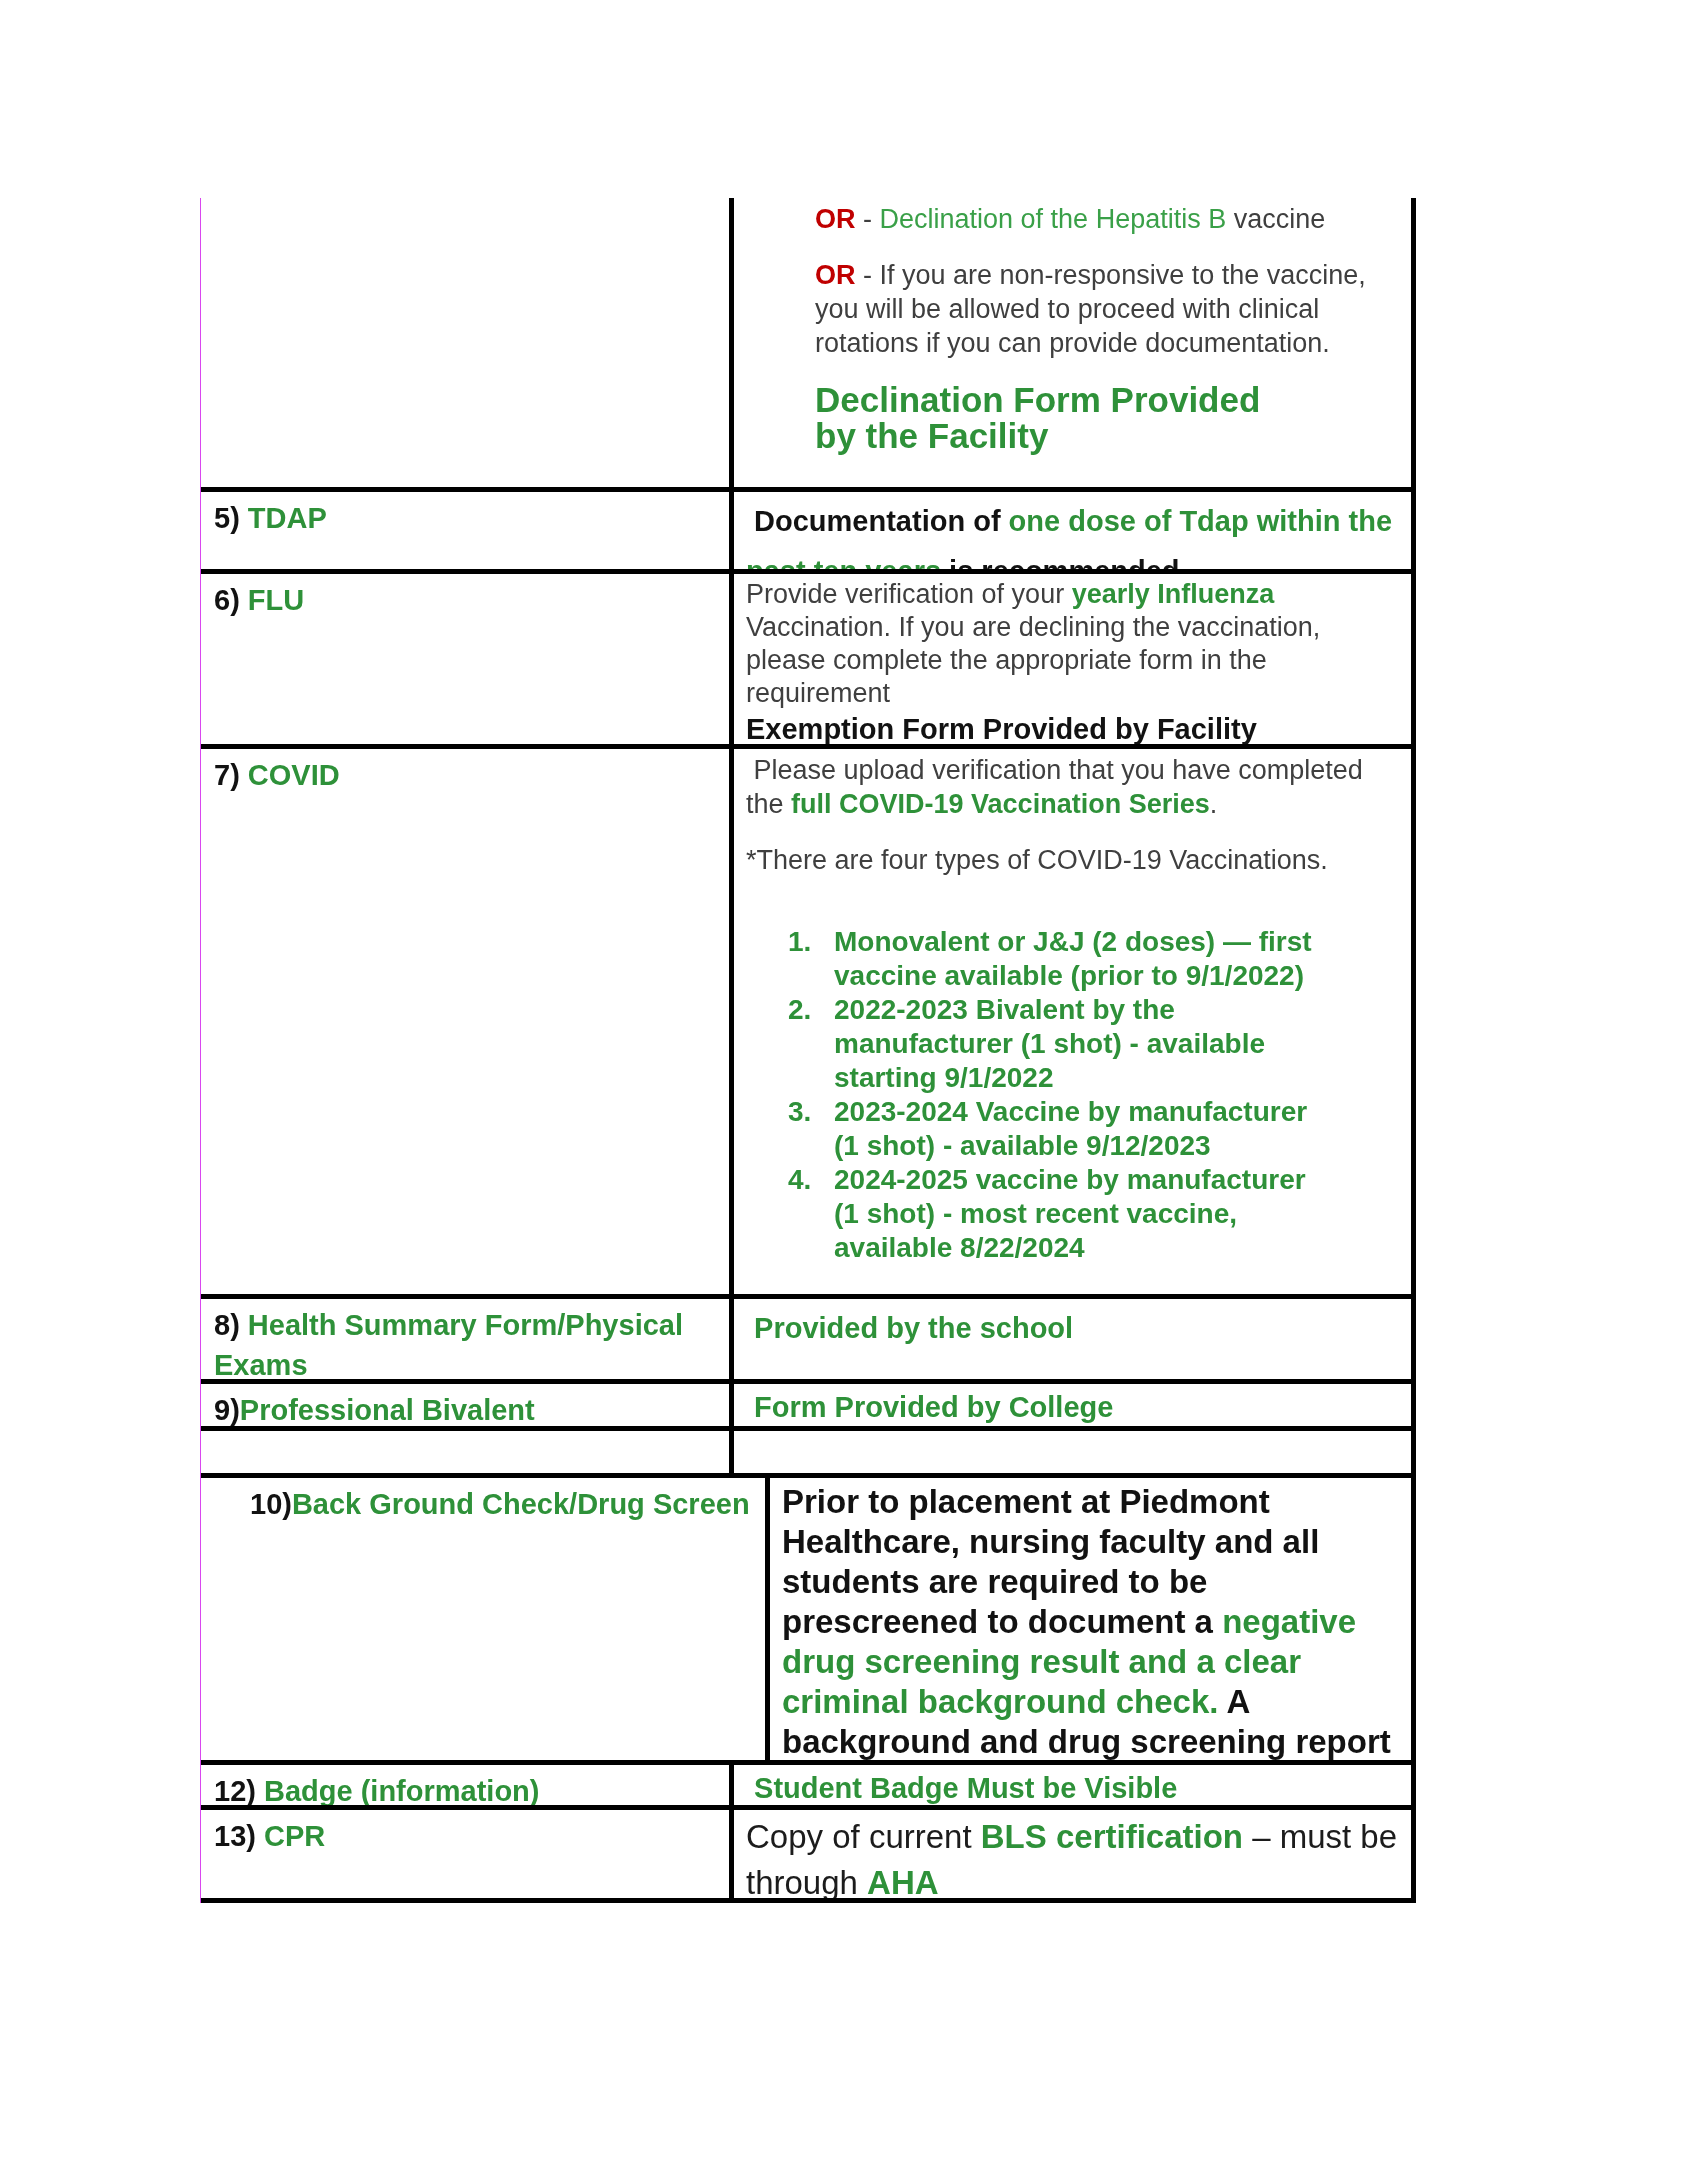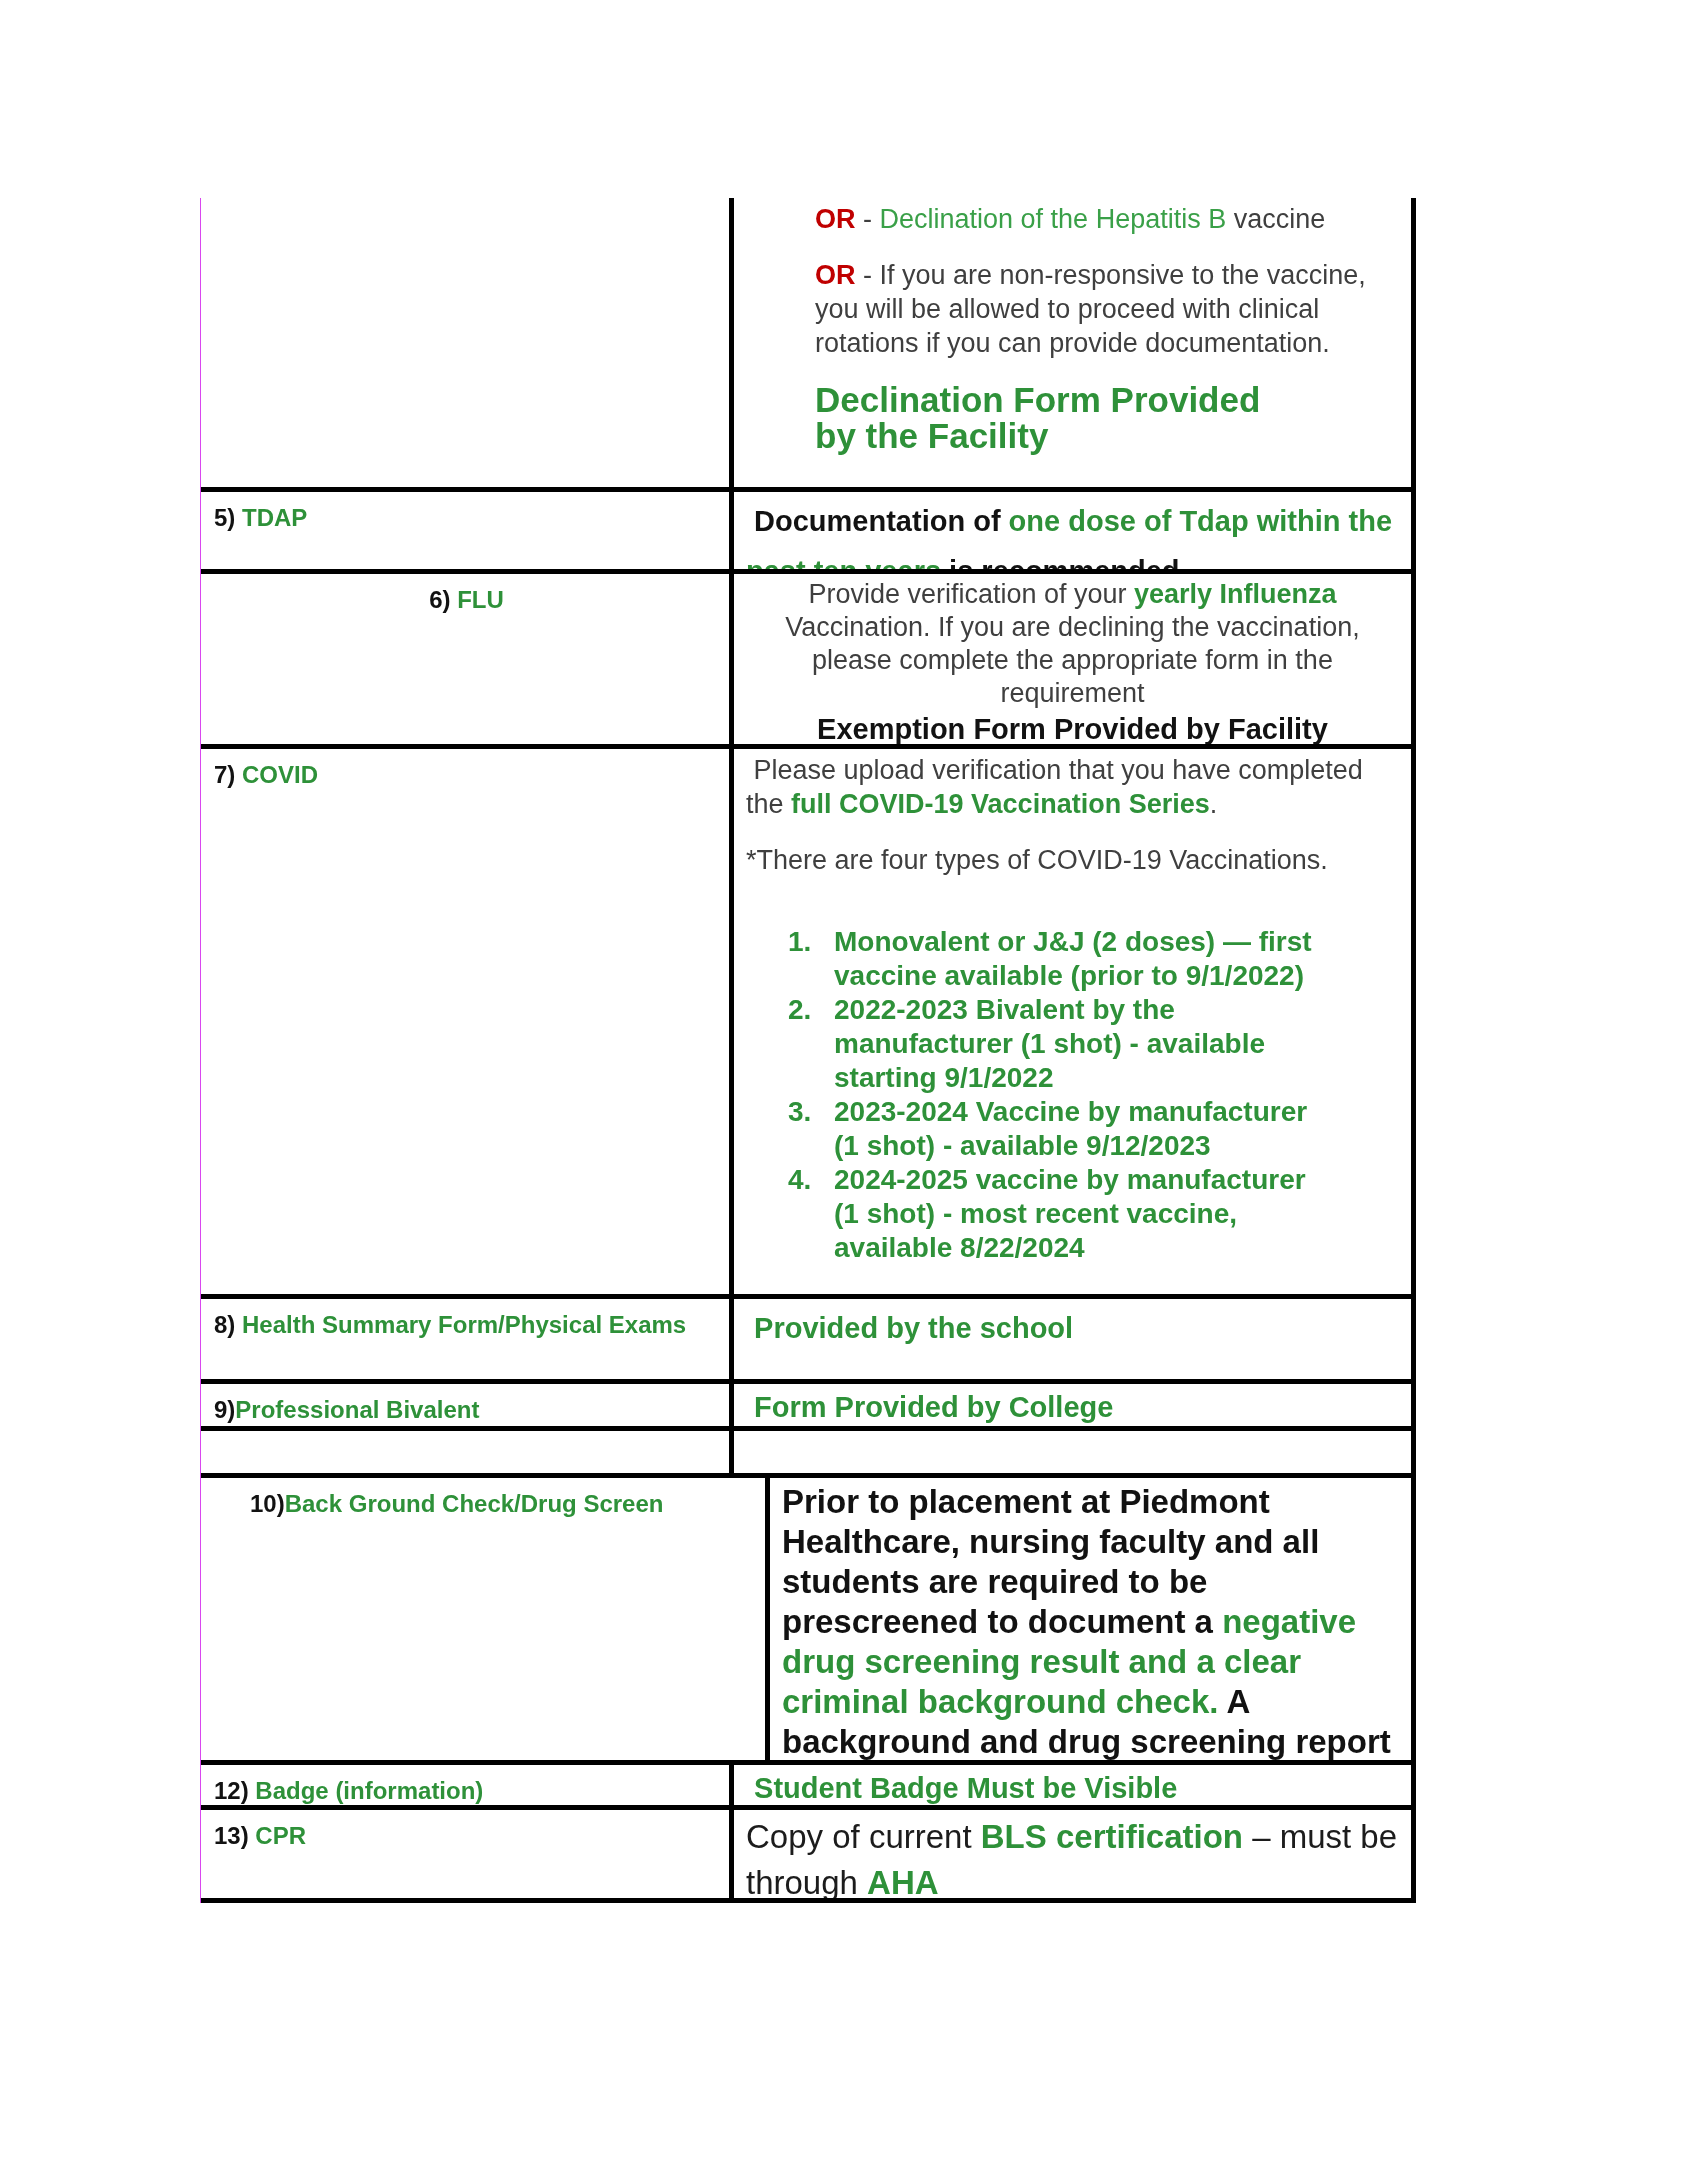--- a/index.html
+++ b/index.html
@@ -15,21 +15,21 @@
     background:#fff;
   }
   .row{display:flex;box-sizing:border-box;border-bottom:5px solid #000;}
   .cell{box-sizing:border-box;overflow:hidden;}
   .cell.l{width:528px;flex:none;padding:6px 10px 0 13px;}
   .cell.r{flex:1;border-left:5px solid #000;padding:4px 12px 0 12px;}
 
   
   .rh-hepb{height:294px;}
   .rh-tdap{height:82px;}
-  .rh-flu{height:175px;text-align:center;}
+  .rh-flu{height:175px;}
   .rh-covid{height:550px;}
   .rh-health{height:85px;}
   .rh-liab{height:47px;}
   .rh-empty{height:47px;}
   .rh-bg{height:287px;padding-left:36px;}
   .rh-badge{height:45px;}
   .rh-cpr{height:93px;}
 
   
   .p{margin:0;}
@@ -37,21 +37,21 @@
   .p.a.tight{line-height:33px;margin-bottom:0;}
   .p.a.mb48{margin-bottom:48px;}
   .p.ind{margin-left:69px;max-width:569px;}
   .p.ind-cb{margin-left:69px;max-width:495px;font-size:35px;line-height:36px;font-weight:700;}
   .p.cb{font-size:29px;line-height:50px;font-weight:400;}
   .p.cb38{font-size:29px;line-height:38px;}
   .p.li{font-size:28px;line-height:34px;font-weight:700;display:flex;margin-left:42px;max-width:540px;}
   .p.gap{margin-top:26px;font-size:29px;line-height:38px;}
   .p.lh40{font-size:33px;line-height:40px;max-width:644px;}
   .p.cpr{font-size:33px;line-height:46px;color:#1c1c1c;}
-  .p.lab{font-size:24px;line-height:40px;}
+  .p.lab{font-size:29px;line-height:40px;}
   .num{width:46px;flex:none;color:#2e9139;font-weight:700;}
   .li-body{flex:1;}
 
   
   .run.kb{font-weight:700;color:#121212;}
   .run.gb{font-weight:700;color:#2e9139;}
   .run.rd{font-weight:700;color:#c00000;}
   .run.gy{color:#3f3f3f;}
   .run.gn{color:#3aa048;}
   .run.kr{color:#1c1c1c;}

